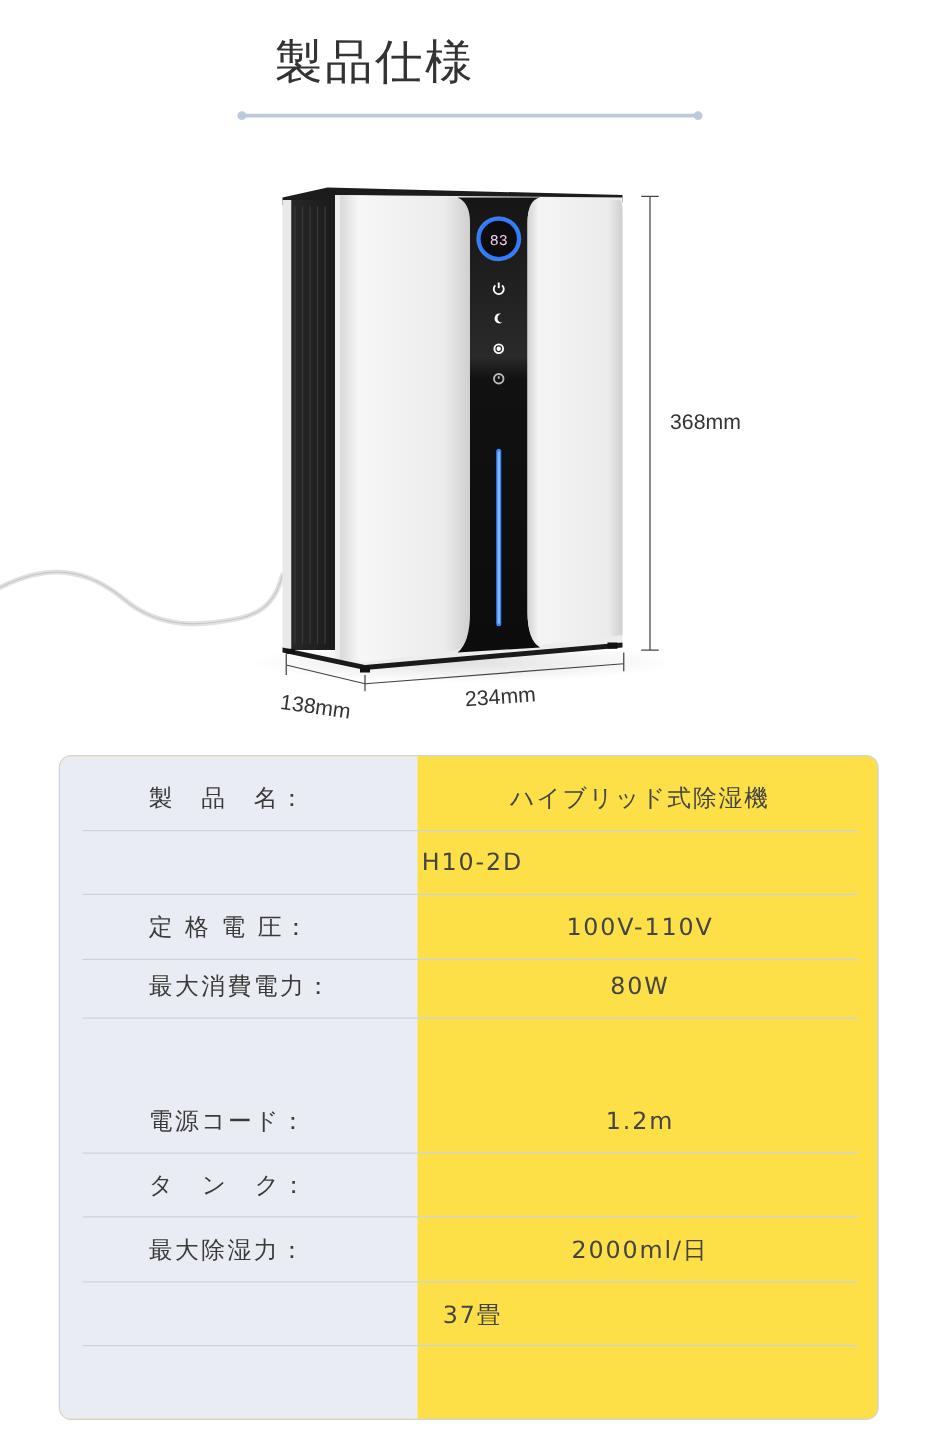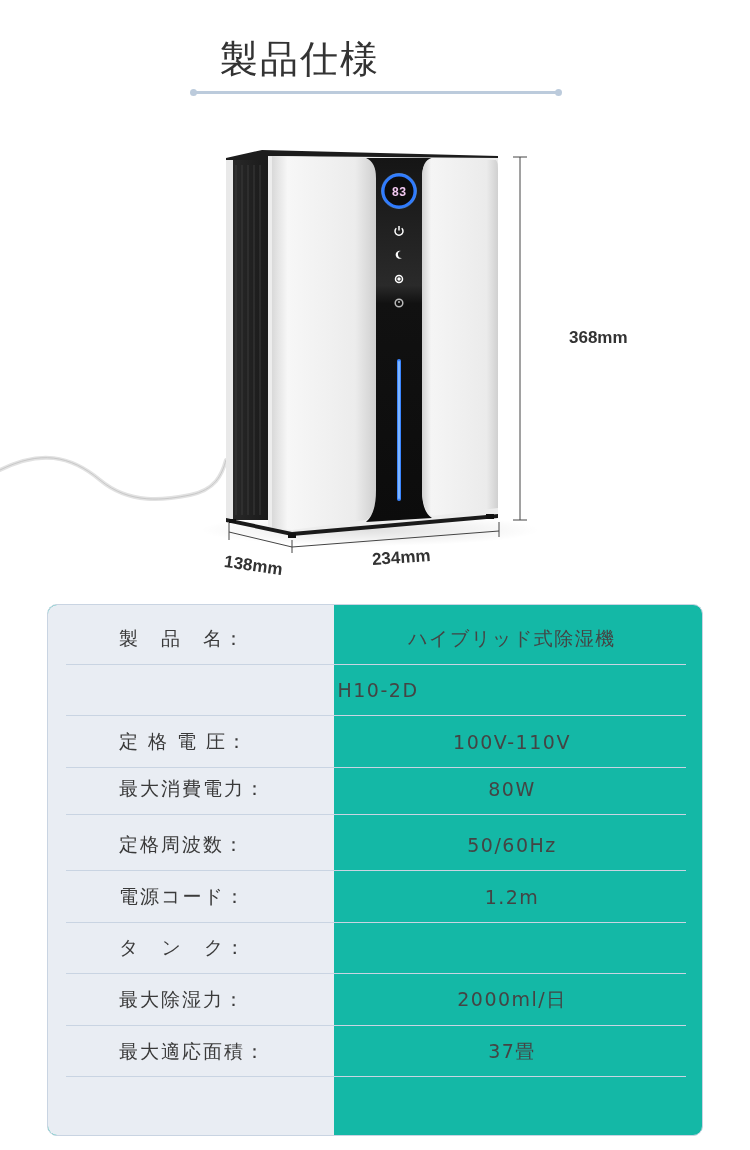--- a/index.html
+++ b/index.html
@@ -1,38 +1,38 @@
 <!DOCTYPE html>
 <html><head>
 <meta charset="utf-8">
 <style>
   * { box-sizing: border-box; margin: 0; padding: 0; }
   html, body { width: 750px; height: 1150px; background: #ffffff; overflow: hidden; }
   body { font-family: "DejaVu Sans", "Liberation Sans", sans-serif; color: #3a3a3a; position: relative; }
 
   .title-wrap { position: absolute; top: 0; left: 0; width: 750px; height: 110px; }
-  .page-title { position: absolute; top: 34px; left: 0; width: 600px; text-align: center;
+  .page-title { position: absolute; top: 24px; left: 0; width: 600px; text-align: center;
     font-size: 38px; letter-spacing: 2px; color: #333; font-weight: 400; }
   .title-rule { position: absolute; top: 91px; left: 193px; width: 366px; height: 3px;
     background: #bccbdc; border-radius: 2px; }
   .title-rule::before, .title-rule::after { content: ""; position: absolute; top: -2px;
     width: 7px; height: 7px; border-radius: 50%; background: #bccbdc; }
   .title-rule::before { left: -3px; }
   .title-rule::after { right: -3px; }
 
-  .product-area { position: absolute; top: 140px; left: 0; width: 750px; height: 450px; font-weight: bold; }
+  .product-area { position: absolute; top: 140px; left: 0; width: 750px; height: 450px; }
   .product-svg { position: absolute; left: 0; top: 0; }
 
   .dim-label { position: absolute; font-family: "Liberation Sans", sans-serif; font-size: 17px; color: #333; }
-  .dim-height { left: 536px; top: 188px; margin-left: 33px; }
+  .dim-height { left: 536px; top: 188px; }
   .dim-width { left: 372px; top: 408px; transform: rotate(-4deg); }
   .dim-depth { left: 224px; top: 416px; transform: rotate(8deg); }
 
   .spec-table { position: absolute; left: 47px; top: 604px; width: 656px; height: 532px;
-    border: 1px solid #c9d4e2; border-radius: 10px; overflow: hidden; background: #14b8a6; }
+    border: 1px solid #c9d4e2; border-radius: 10px; overflow: hidden; background: #fde047; }
   .spec-left-bg { position: absolute; left: 0; top: 0; width: 286px; height: 100%; background: #e9edf3; }
   .spec-row { position: absolute; left: 18px; width: 620px; height: 51.6px; display: flex; align-items: center; }
   .spec-row .divider { position: absolute; left: 0; right: 0; bottom: 0; height: 1px; background: #c9d4e2; }
   .spec-label { position: relative; width: 268px; padding-left: 53px; font-size: 19px; color: #3a3a3a;
     letter-spacing: 2px; white-space: pre; }
   .spec-value { position: relative; flex: 1; text-align: center; font-size: 19px; color: #444;
     letter-spacing: 1.5px; padding-left: 4px; }
 </style>
 </head>
 <body>
@@ -162,37 +162,31 @@
   <div class="spec-row" style="top:111.2px">
     <div class="spec-label">定 格 電 圧：</div>
     <div class="spec-value">100V-110V</div>
     <div class="divider"></div>
   </div>
   <div class="spec-row" style="top:158px">
     <div class="spec-label">最大消費電力：</div>
     <div class="spec-value">80W</div>
     <div class="divider"></div>
   </div>
-  <div class="spec-row" style="top:214.4px">
-    <div class="spec-label">定格周波数：</div>
-    <div class="spec-value">50/60Hz</div>
-    <div class="divider"></div>
-  </div>
   <div class="spec-row" style="top:266px">
     <div class="spec-label">電源コード：</div>
     <div class="spec-value">1.2m</div>
     <div class="divider"></div>
   </div>
   <div class="spec-row" style="top:317.6px">
     <div class="spec-label">タ　ン　ク：</div>
     <div class="divider"></div>
   </div>
   <div class="spec-row" style="top:369.2px">
     <div class="spec-label">最大除湿力：</div>
     <div class="spec-value">2000ml/日</div>
     <div class="divider"></div>
   </div>
   <div class="spec-row" style="top:420.8px">
-    <div class="spec-label">最大適応面積：</div>
     <div class="spec-value">37畳</div>
     <div class="divider"></div>
   </div>
 </div>
 
 </body></html>

